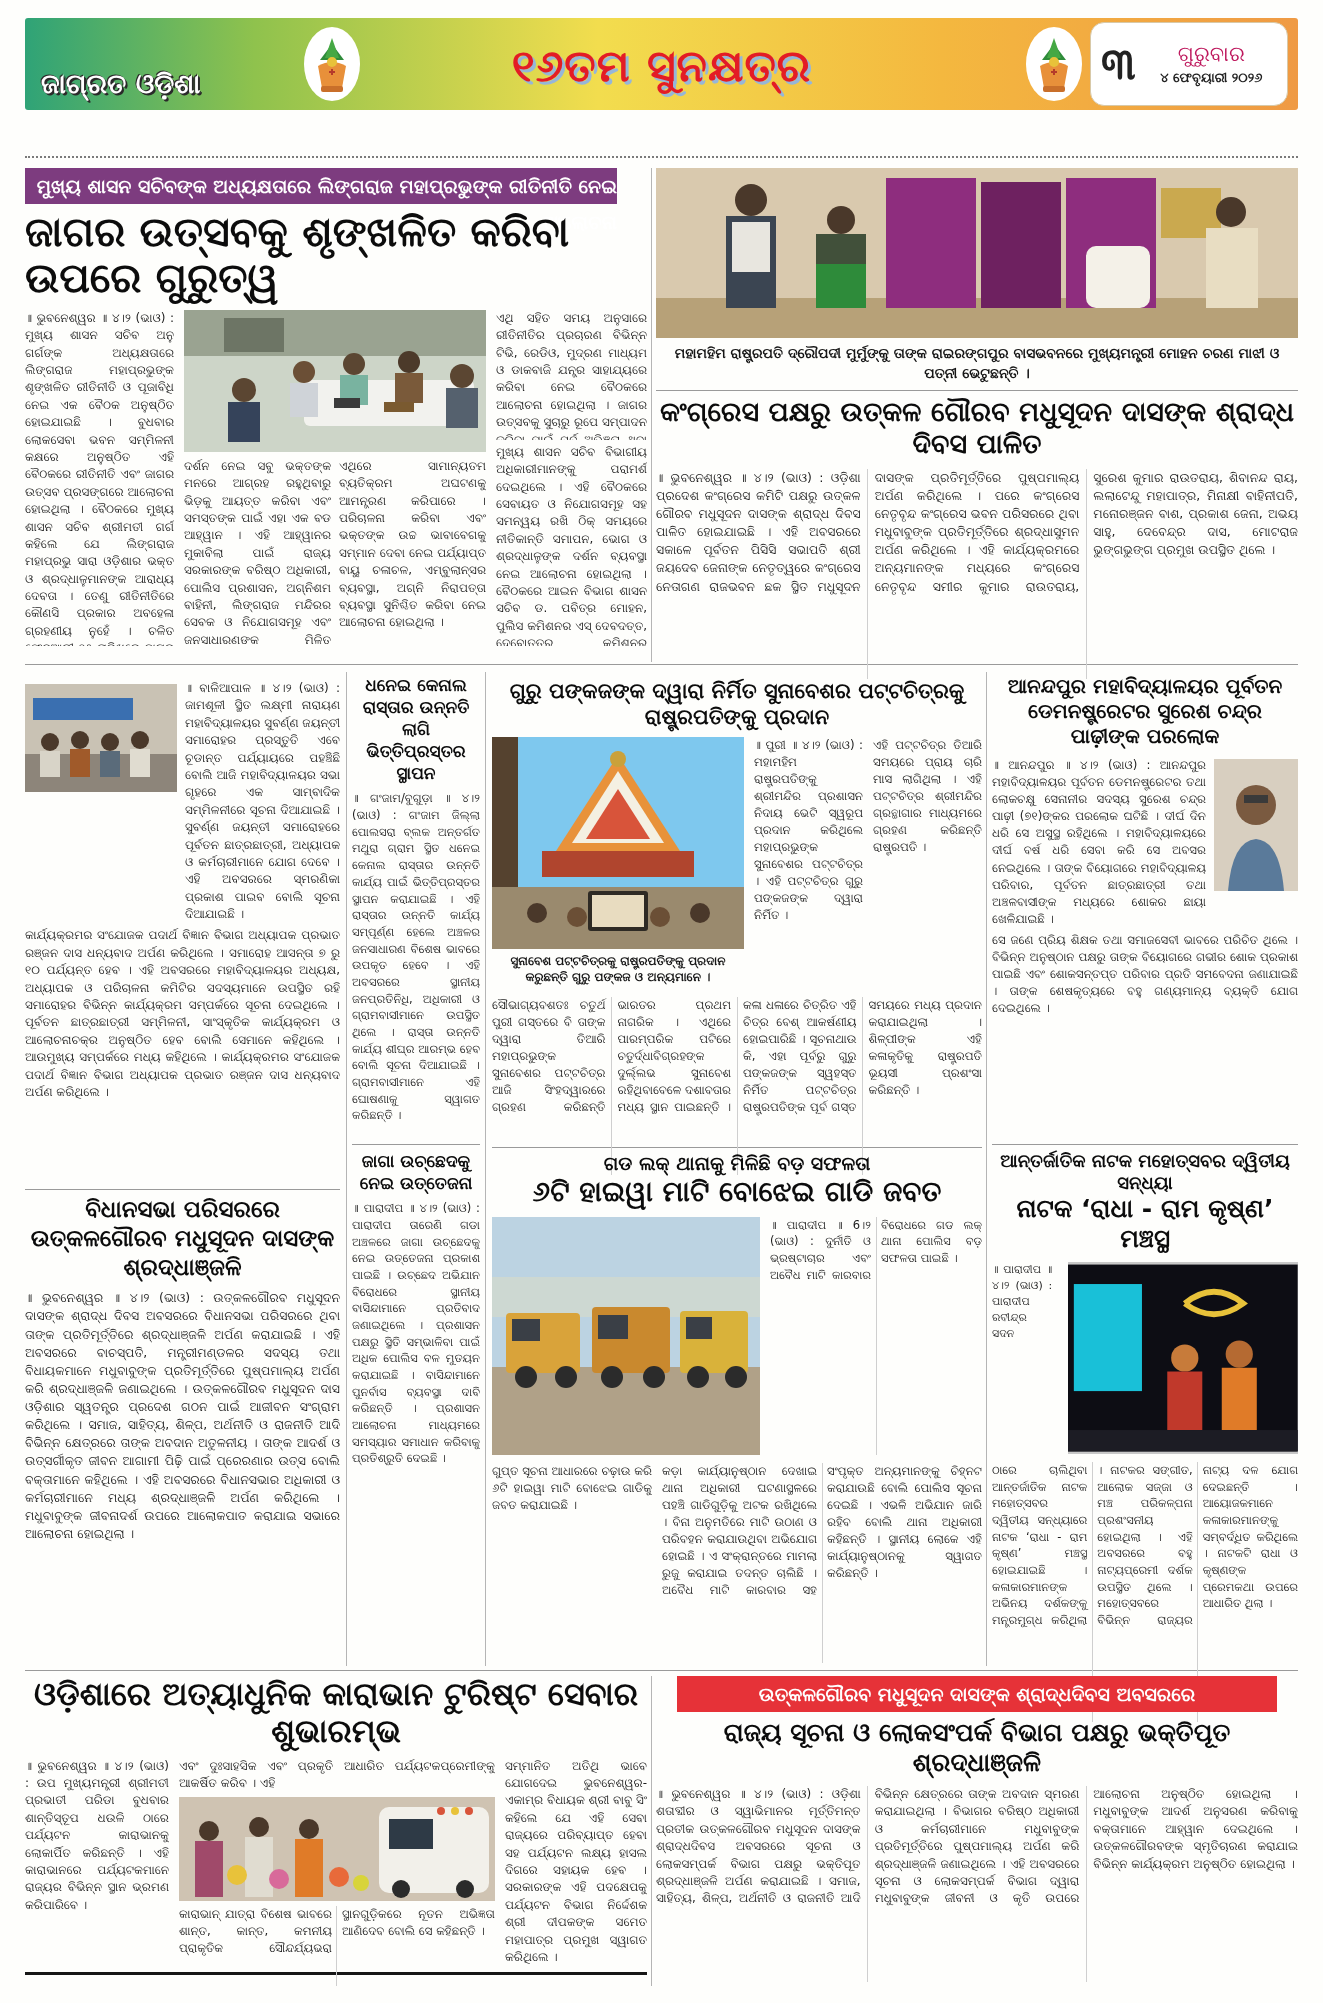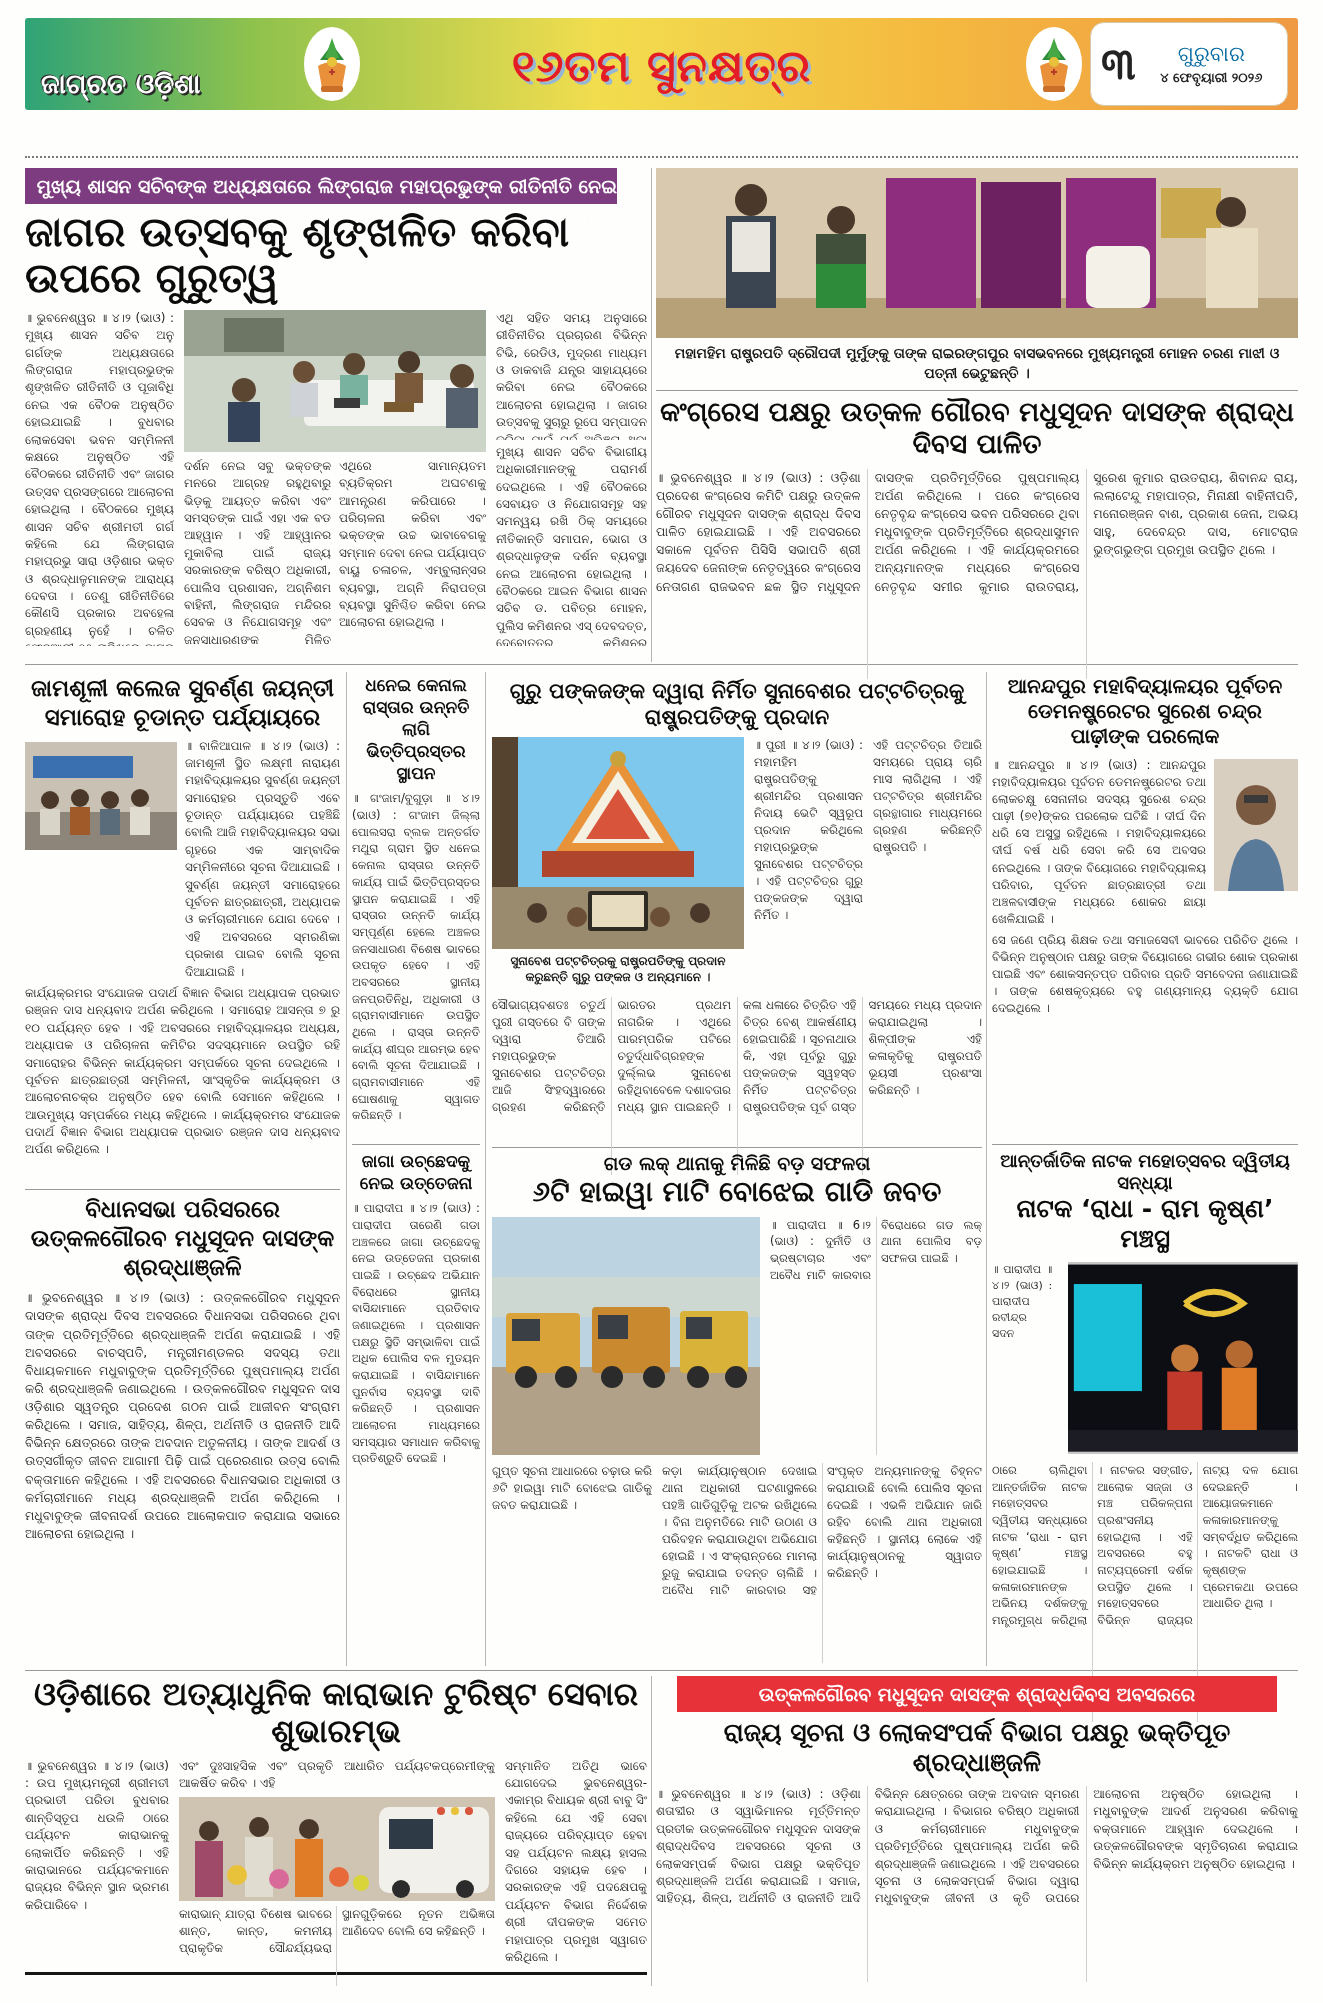--- a/index.html
+++ b/index.html
@@ -12,21 +12,21 @@
   .paper-name{position:absolute;left:16px;bottom:10px;font-size:27px;font-weight:bold;color:#ffffff;
     text-shadow:1px 1px 0 #2a2a2a,2px 2px 0 #2a2a2a,-1px -1px 0 #2a2a2a;}
   .edition-title{position:absolute;left:0;right:0;top:22px;text-align:center;font-size:44px;font-weight:bold;
     color:#e31c25;text-shadow:3px 3px 0 #96b6d8;letter-spacing:1px;}
   .kalash{position:absolute;top:8px;width:58px;height:76px;}
   .kalash.k1{left:278px;} .kalash.k2{left:1000px;}
   .datebox{position:absolute;right:10px;top:4px;width:198px;height:84px;background:#ffffff;border:1px solid #d8c9a8;
     border-radius:14px;display:flex;align-items:center;padding:0 10px;box-sizing:border-box;gap:10px;}
   .pageno{font-size:44px;font-weight:bold;color:#222;}
   .daydate{display:flex;flex-direction:column;align-items:center;flex:1;}
-  .day{font-size:21px;color:#0369a1;}
+  .day{font-size:21px;color:#be185d;}
   .date{font-size:13px;font-weight:bold;color:#222;margin-top:4px;}
 
   .dotted-rule{position:absolute;left:25px;top:156px;width:1273px;border-top:2px dotted #7a7a7a;}
   .hrule{position:absolute;background:#9a9a9a;height:1px;}
   .vrule{position:absolute;background:#b5b5b5;width:1px;}
   .blackrule{position:absolute;background:#161616;height:3px;}
 
   
   .kicker-purple{background:#7d3c7f;color:#fff;font-weight:bold;font-size:19px;text-align:right;
     height:36px;line-height:36px;width:592px;}
@@ -160,21 +160,20 @@
     </svg>
   </div>
   <div class="block caption" style="left:656px;top:344px;width:642px;height:44px;">ମହାମହିମ ରାଷ୍ଟ୍ରପତି ଦ୍ରୌପଦୀ ମୁର୍ମୁଙ୍କୁ ତାଙ୍କ ରାଇରଙ୍ଗପୁର ବାସଭବନରେ ମୁଖ୍ୟମନ୍ତ୍ରୀ ମୋହନ ଚରଣ ମାଝୀ ଓ ପତ୍ନୀ ଭେଟୁଛନ୍ତି ।</div>
 
   <div class="block" style="left:656px;top:396px;width:642px;height:264px;">
     <div class="h-lg" style="font-size:27px;">କଂଗ୍ରେସ ପକ୍ଷରୁ ଉତ୍କଳ ଗୌରବ ମଧୁସୂଦନ ଦାସଙ୍କ ଶ୍ରାଦ୍ଧ ଦିବସ ପାଳିତ</div>
     <div class="col cols3" style="margin-top:8px;height:210px;font-size:12.5px;">॥ ଭୁବନେଶ୍ୱର ॥ ୪।୨ (ଭାଓ) : ଓଡ଼ିଶା ପ୍ରଦେଶ କଂଗ୍ରେସ କମିଟି ପକ୍ଷରୁ ଉତ୍କଳ ଗୌରବ ମଧୁସୂଦନ ଦାସଙ୍କ ଶ୍ରାଦ୍ଧ ଦିବସ ପାଳିତ ହୋଇଯାଇଛି । ଏହି ଅବସରରେ ସକାଳେ ପୂର୍ବତନ ପିସିସି ସଭାପତି ଶ୍ରୀ ଜୟଦେବ ଜେନାଙ୍କ ନେତୃତ୍ୱରେ କଂଗ୍ରେସ ନେତାଗଣ ରାଜଭବନ ଛକ ସ୍ଥିତ ମଧୁସୂଦନ ଦାସଙ୍କ ପ୍ରତିମୂର୍ତ୍ତିରେ ପୁଷ୍ପମାଲ୍ୟ ଅର୍ପଣ କରିଥିଲେ । ପରେ କଂଗ୍ରେସ ନେତୃବୃନ୍ଦ କଂଗ୍ରେସ ଭବନ ପରିସରରେ ଥିବା ମଧୁବାବୁଙ୍କ ପ୍ରତିମୂର୍ତ୍ତିରେ ଶ୍ରଦ୍ଧାସୁମନ ଅର୍ପଣ କରିଥିଲେ । ଏହି କାର୍ଯ୍ୟକ୍ରମରେ ଅନ୍ୟମାନଙ୍କ ମଧ୍ୟରେ କଂଗ୍ରେସ ନେତୃବୃନ୍ଦ ସମୀର କୁମାର ରାଉତରାୟ, ସୁରେଶ କୁମାର ରାଉତରାୟ, ଶିବାନନ୍ଦ ରାୟ, ଲଲାଟେନ୍ଦୁ ମହାପାତ୍ର, ମିନାକ୍ଷୀ ବାହିନୀପତି, ମନୋରଞ୍ଜନ ବାଶ, ପ୍ରକାଶ ଜେନା, ଅଭୟ ସାହୁ, ଦେବେନ୍ଦ୍ର ଦାସ, ମୋଟରାଜ ଭୁଙ୍ଗଭୁଙ୍ଗ ପ୍ରମୁଖ ଉପସ୍ଥିତ ଥିଲେ ।</div>
   </div>
 
   <div class="block" style="left:25px;top:674px;width:315px;height:512px;">
-    <div class="h-md" style="font-size:23px;">ଜାମଶୂଳୀ କଲେଜ ସୁବର୍ଣ୍ଣ ଜୟନ୍ତୀ ସମାରୋହ ଚୂଡାନ୍ତ ପର୍ଯ୍ୟାୟରେ</div>
     <div style="margin-top:6px;overflow:hidden;height:440px;">
       <div class="photo" style="float:left;width:152px;height:108px;margin:4px 8px 4px 0;">
         <svg viewBox="0 0 152 108">
           <rect width="152" height="108" fill="#c9c2b4"></rect>
           <rect x="8" y="14" width="100" height="22" fill="#3a6fb0"></rect>
           <rect x="0" y="70" width="152" height="38" fill="#8d857a"></rect>
           <circle cx="25" cy="58" r="9" fill="#4a382a"></circle>
             <rect x="15" y="67" width="20" height="26" fill="#d8d4c8"></rect>
           <circle cx="55" cy="56" r="9" fill="#4a382a"></circle>
             <rect x="45" y="65" width="20" height="28" fill="#a05a2a"></rect>

